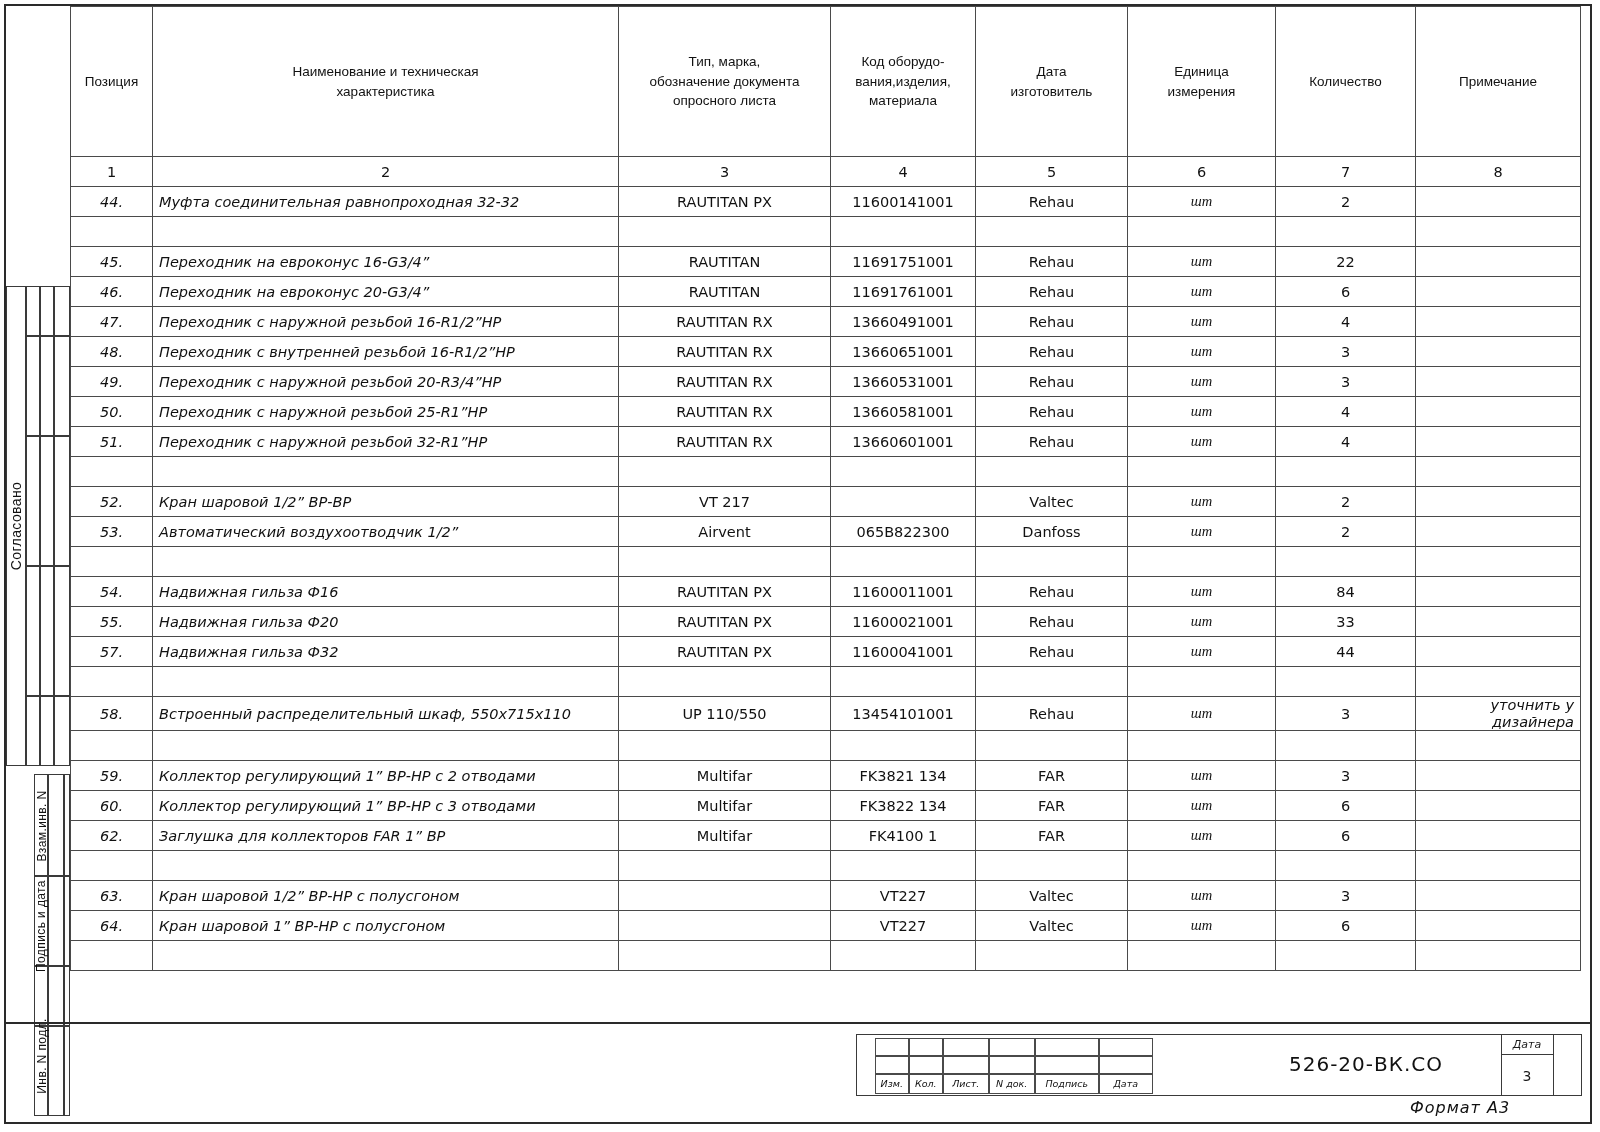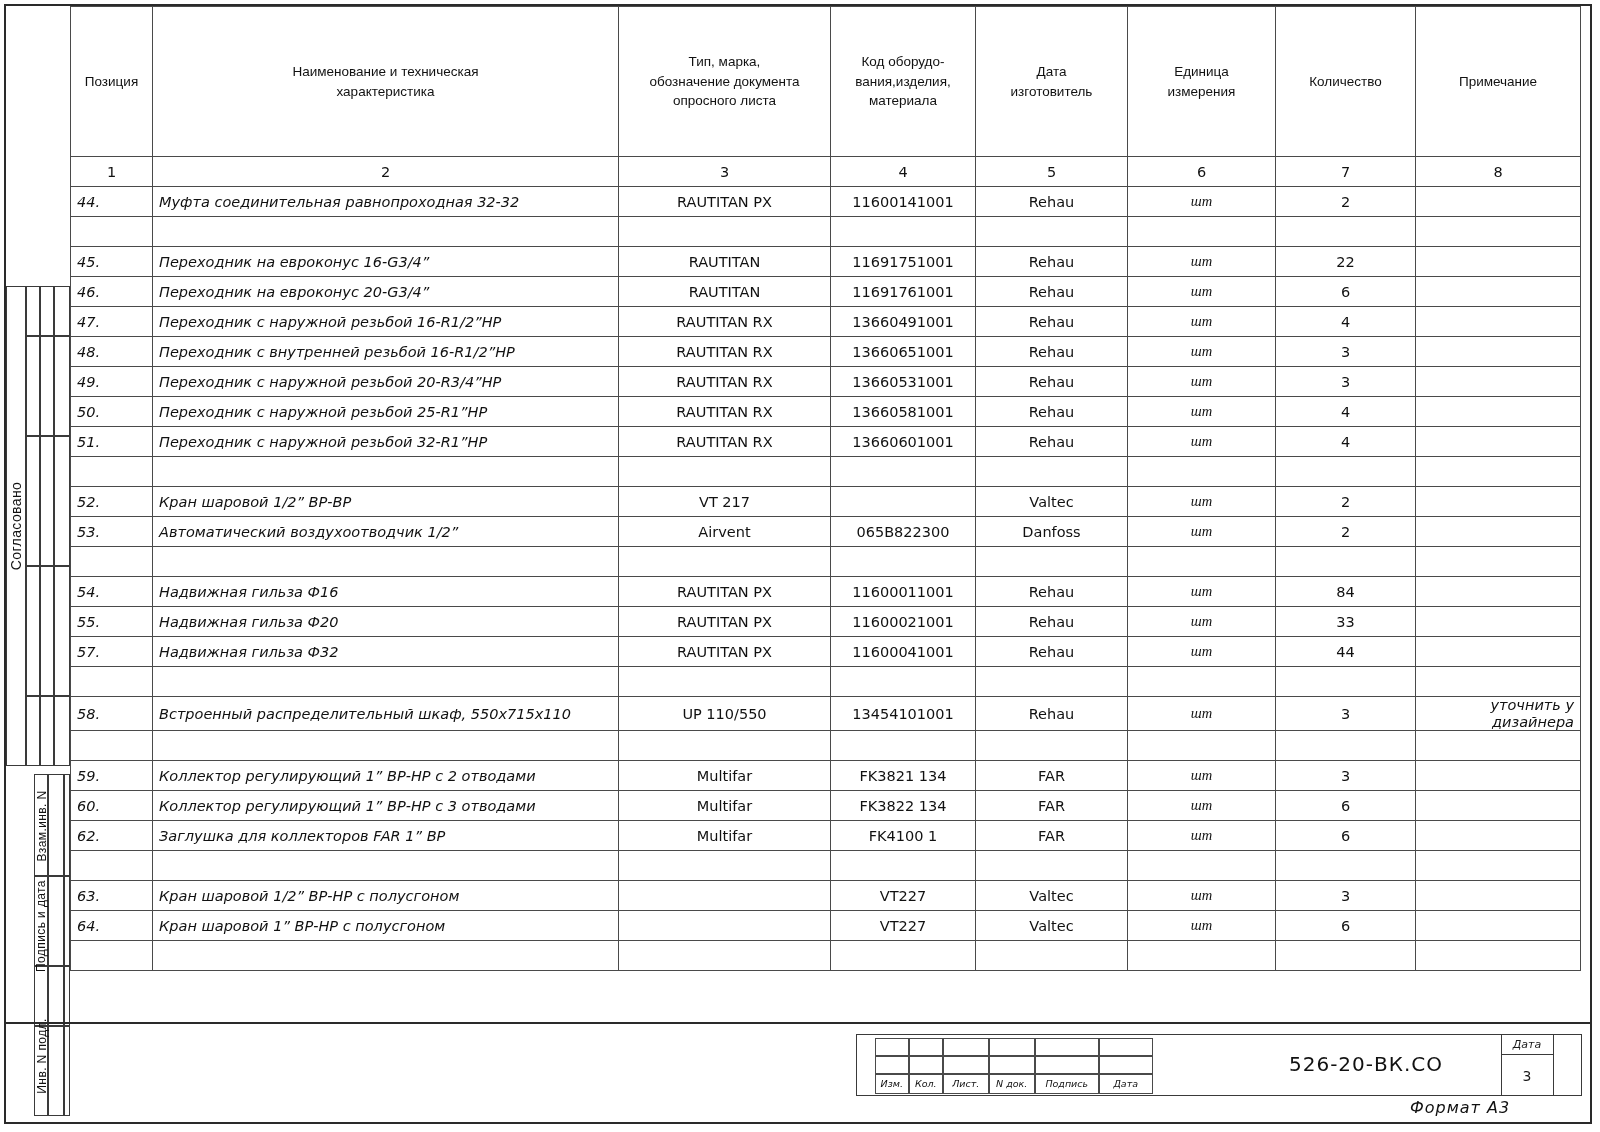--- a/index.html
+++ b/index.html
@@ -67,21 +67,21 @@
     font-size:13.5px;
     line-height:1.45;
     text-align:center;
   }
   th.hd-left{ text-align:left; vertical-align:middle; padding-left:8px;}
   tr.numrow td{
     height:36px;
     text-align:center;
     font-size:15px;
   }
-  td.c-pos{ text-align:left; font-size:15px;margin-left:8px; }
+  td.c-pos{ text-align:center; font-size:15px;margin-left:8px; }
   td.c-name{ text-align:left; font-size:15px; padding-left:10px;}
   td.c-type,td.c-code,td.c-maker,td.c-unit,td.c-qty{ text-align:center;}
   td.c-note{ text-align:right; font-size:10.5px; line-height:1.15;}
   tr.spacer td{ height:30px; }
   td.c-name, td.c-pos, td.c-note{
     font-family:"DejaVu Sans", sans-serif;
     font-style:italic;
     font-size:14px;
   }
   td.c-type,td.c-code,td.c-maker,td.c-unit,td.c-qty{

